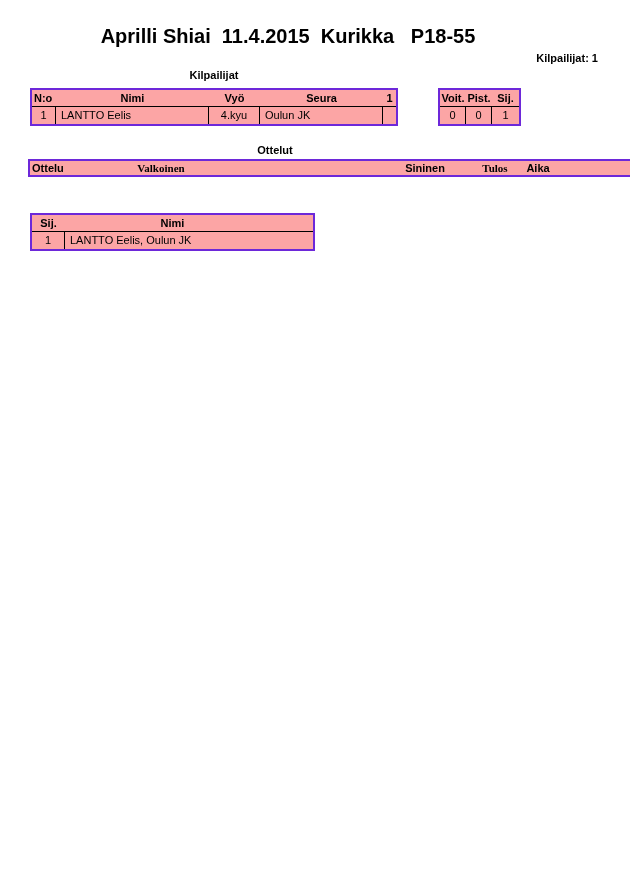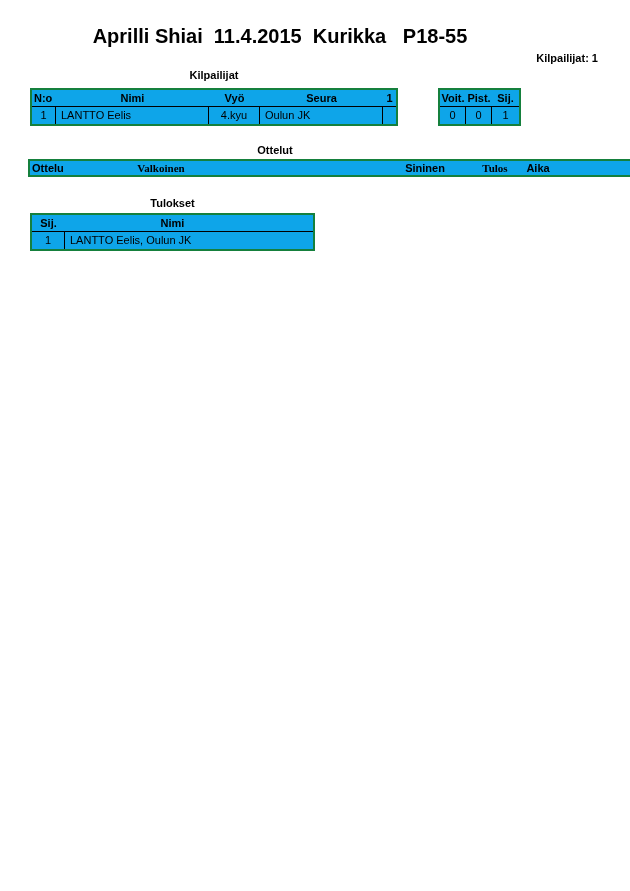--- a/index.html
+++ b/index.html
@@ -5,34 +5,34 @@
   html, body { margin: 0; padding: 0; background: #ffffff; }
   body {
     width: 630px; height: 891px;
     font-family: "Liberation Sans", sans-serif;
     color: #000;
   }
   .page { position: relative; width: 630px; height: 891px; background: #fff; overflow: hidden; }
   .abs { position: absolute; }
 
   .doc-title {
-    top: 25px; left: 0; width: 560px;
+    top: 25px; left: 8px; width: 560px;
     text-align: center;
     font-size: 20px; font-weight: bold;
     white-space: pre;
   }
   .count-label {
     top: 52px; right: 32px;
     font-size: 11px; font-weight: bold;
   }
   .section-label {
     font-size: 11px; font-weight: bold; text-align: center;
   }
 
-  .tbl { border: 2px solid #15803d; background: #0ea5e9; box-sizing: border-box; }
+  .tbl { border: 2px solid #6d28d9; background: #fca5a5; box-sizing: border-box; }
   .row { display: flex; height: 17px; box-sizing: border-box; align-items: stretch; }
   .hrow { border-bottom: 1px solid #000; font-weight: bold; }
   .cell {
     display: flex; align-items: center; justify-content: center;
     font-size: 11px; line-height: 1; overflow: hidden;
     box-sizing: border-box; white-space: nowrap;
   }
   .cell.left { justify-content: flex-start; padding-left: 5px; }
   .cell.hleft { justify-content: flex-start; padding-left: 2px; }
   .cell.bR { border-right: 1px solid #000; }
@@ -124,21 +124,20 @@
   <div class="abs tbl o-tbl">
     <div class="o-row">
       <span class="o-lab anchor-left" style="left:2px;">Ottelu</span>
       <span class="o-lab" style="left:131px;font-family:Liberation Serif, serif;">Valkoinen</span>
       <span class="o-lab" style="left:349px;margin-left:46px;">Sininen</span>
       <span class="o-lab" style="left:465px;font-family:Liberation Serif, serif;">Tulos</span>
       <span class="o-lab" style="left:508px;text-align:center;">Aika</span>
     </div>
   </div>
 
-  <div class="abs section-label" style="top:197px; left:30px; width:285px;">Tulokset</div>
 
   <div class="abs tbl t-tbl">
     <div class="row hrow t-hrow">
       <span class="t-hsij">Sij.</span>
       <span class="t-hnimi">Nimi</span>
     </div>
     <div class="row">
       <div class="cell bR t-sij">1</div>
       <div class="cell left t-nimi">LANTTO Eelis, Oulun JK</div>
     </div>

